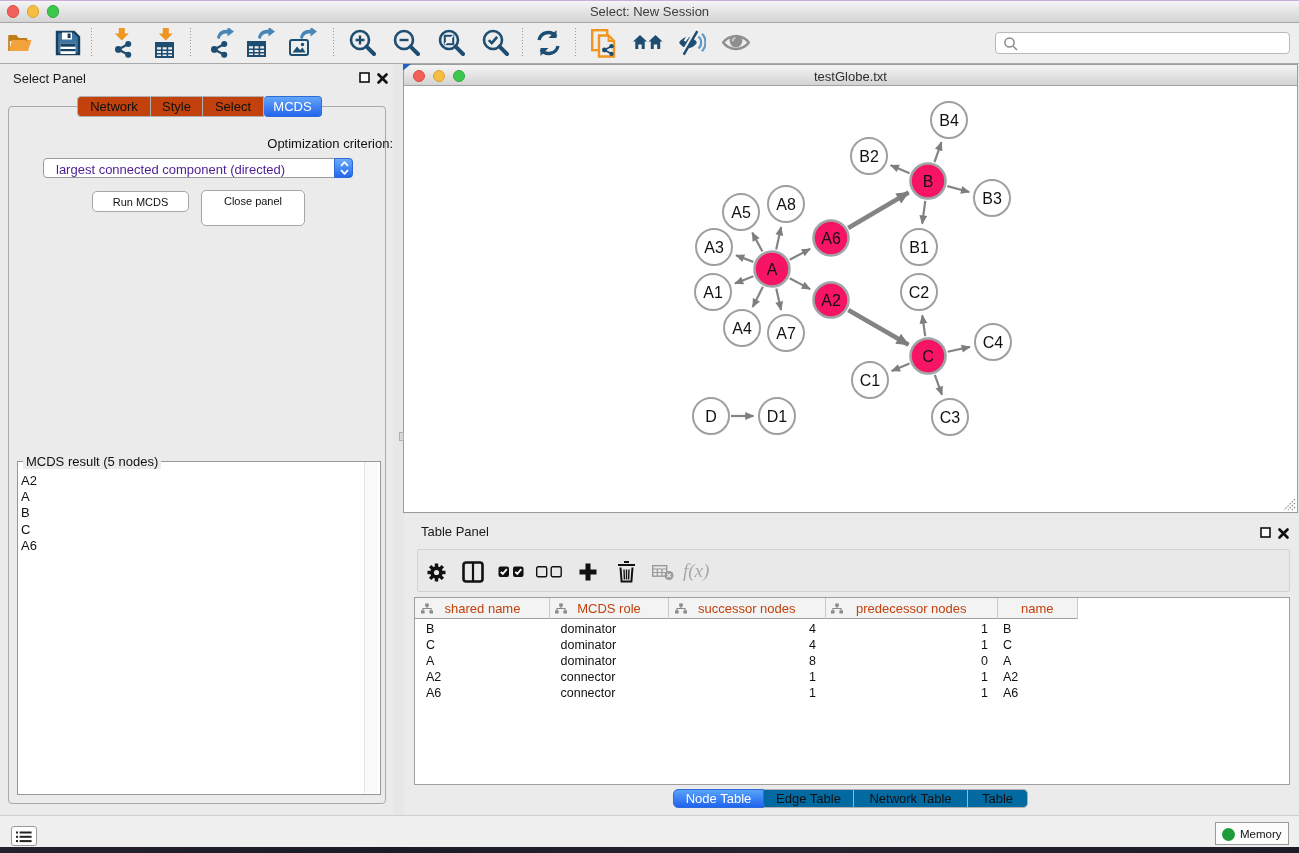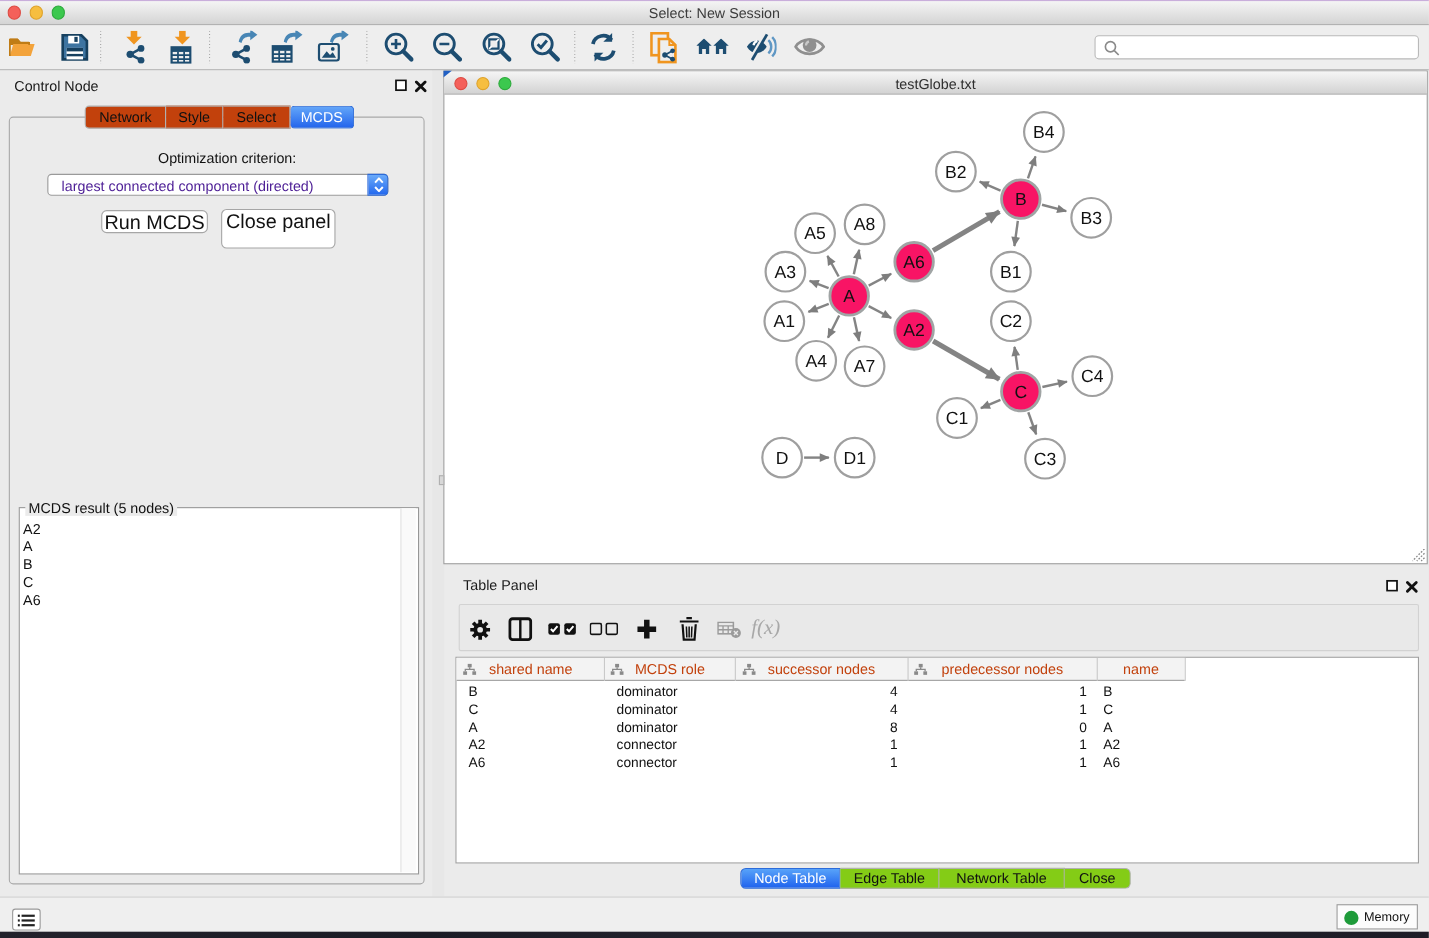--- a/index.html
+++ b/index.html
@@ -14,37 +14,37 @@
 .sep { top:28px; width:1px; height:30px; background-image:linear-gradient(#9a9a9a 34%, rgba(0,0,0,0) 0%); background-size:1px 3px; }
 .searchbox { left:995px; top:32px; width:295px; height:22px; background:#fff; border:1px solid #b9b9b9; border-radius:4px; }
 .leftpanel { left:0; top:64px; width:393px; height:751px; background:#ebebeb; }
 .panel-title { font-size:13px; color:#1a1a1a; }
 .cp-content { left:8px; top:106px; width:378px; height:698px; border:1px solid #a9a9a9; border-radius:4px; background:#ebebeb; }
 .tabgrp { top:96px; height:21px; display:flex; z-index:5; }
 .tab { height:21px; background:#c2410c; border-top:1px solid #b0b0b0; border-bottom:1px solid #b0b0b0; border-right:1px solid #b0b0b0;
   font-size:13px; color:#111; text-align:center; line-height:20px; }
 .tab.first { border-left:1px solid #b0b0b0; border-radius:4px 0 0 4px; }
 .tab.sel { background:linear-gradient(#63a6f9,#2465ec); color:#fff; border-color:#2d6bd9; border-radius:4px; }
-.btn { background:#fff; border:1px solid #a6a6a6; border-radius:5px; font-size:18px; color:#111; text-align:center; }
+.btn { background:#fff; border:1px solid #a6a6a6; border-radius:5px; font-size:11px; color:#111; text-align:center; }
 .combobox { left:43px; top:158px; width:310px; height:20px; background:#fff; border:1px solid #9a9a9a; border-radius:4px; font-size:13px; color:#4c1d95; }
 .combobtn { position:absolute; right:-1px; top:-1px; width:19px; height:20px; border-radius:0 4px 4px 0;
   background:linear-gradient(#6aabfa,#2368ee); border:1px solid #2d6bd9; }
 .fieldset { left:17px; top:461px; width:364px; height:334px; border:1px solid #979797; background:#fff; }
 .legend { left:23px; top:454px; padding:0 3px; background:#ebebeb; font-size:13px; color:#111; z-index:3; }
 .desktop { left:393px; top:64px; width:906px; height:751px; background:#e7e7e7; }
 .netwin { left:403px; top:64px; width:895px; height:449px; background:#fff; border:1px solid #9c9c9c; }
 .netbar { left:0; top:0; width:100%; height:21px; background:linear-gradient(#f5f5f5,#d3d3d3); border-bottom:1px solid #a2a2a2; }
 .tablepanel { left:404px; top:514px; width:895px; height:301px; background:#ebebeb; }
 .tp-toolbar { left:13px; top:35px; width:873px; height:43px; background:#e9e9e9; border:1px solid #d2d2d2; border-radius:2px; }
 .dtable { left:10px; top:83px; width:876px; height:188px; background:#fff; border:1px solid #9f9f9f; }
 .thead { left:0; top:0; width:662px; height:21px; background:#f3f3f3; border-bottom:1px solid #9f9f9f; }
 .hcol { position:absolute; top:0; height:21px; border-right:1px solid #c9c9c9; font-size:13px; color:#c2410c; text-align:center; line-height:21px; }
 .cell { position:absolute; font-size:12.5px; color:#111; }
 .btabs { display:flex; position:absolute; top:275px; left:269px; height:19px; z-index:4; }
-.btab { height:19px; background:#84cc16; border-top:1px solid #b0b0b0; border-bottom:1px solid #b0b0b0; border-right:1px solid #b0b0b0;
+.btab { height:19px; background:#0369a1; border-top:1px solid #b0b0b0; border-bottom:1px solid #b0b0b0; border-right:1px solid #b0b0b0;
   font-size:13px; color:#111; text-align:center; line-height:18px; }
 .statusbar { left:0; top:815px; width:1299px; height:32px; background:#efefef; border-top:1px solid #cfcfcf; }
 .darkstrip { left:0; top:847px; width:1299px; height:6px; background:linear-gradient(90deg,#23222c,#1b1b25 30%,#262430 60%,#1d1c26); }
 .icon { position:absolute; }
 </style></head>
 <body>
 
 <div class="abs purpletop"></div>
 <div class="abs titlebar"></div>
 <div class="abs light" style="left:6.5px;background:#f4605a;border:0.5px solid #dd4c44;"></div>
@@ -184,35 +184,35 @@
 <div class="abs sep" style="left:522px"></div>
 <div class="abs sep" style="left:575px"></div>
 <div class="abs searchbox">
     <svg width="16" height="16" style="position:absolute;left:7px;top:3px" viewBox="0 0 16 16">
       <circle cx="6.5" cy="6.5" r="4.6" fill="none" stroke="#8a8a8a" stroke-width="1.5"></circle>
       <path d="M10 10 L14 14" stroke="#8a8a8a" stroke-width="1.5"></path>
     </svg>
   </div>
 
 <div class="abs leftpanel"></div>
-<div class="abs panel-title" style="left:13px;top:71px;">Control Node</div>
+<div class="abs panel-title" style="left:13px;top:71px;">Select Panel</div>
 <svg class="icon" style="left:359px;top:72px" width="11" height="11" viewBox="0 0 11 11">
     <rect x="1" y="1" width="9" height="9" fill="#fff" stroke="#111" stroke-width="1.6"></rect>
   </svg>
 <svg class="icon" style="left:376.5px;top:72.5px" width="11" height="11" viewBox="0 0 11 11">
     <path d="M1.5 1.5 L9.5 9.5 M9.5 1.5 L1.5 9.5" stroke="#111" stroke-width="2.6" stroke-linecap="round"></path>
   </svg>
 <div class="abs cp-content"></div>
 <div class="abs tabgrp" style="left:77px;">
   <div class="tab first" style="width:74px;">Network</div>
   <div class="tab" style="width:52px;">Style</div>
   <div class="tab" style="width:61px;">Select</div>
   <div class="tab sel" style="width:58px;">MCDS</div>
 </div>
-<div class="abs" style="left:0;top:136px;width:393px;text-align:center;font-size:13px;color:#111;padding-left:20px;">Optimization criterion:</div>
+<div class="abs" style="left:0;top:136px;width:393px;text-align:right;font-size:13px;color:#111;padding-left:20px;">Optimization criterion:</div>
 <div class="abs combobox">
     <span style="position:absolute;left:12px;top:2.5px;">largest connected component (directed)</span>
   <div class="combobtn">
       <svg width="11" height="14" viewBox="0 0 11 14" style="position:absolute;left:3.5px;top:2px">
         <path d="M2 5 L5.5 1.2 L9 5 M2 9 L5.5 12.8 L9 9" fill="none" stroke="#fff" stroke-width="1.8" stroke-linejoin="round"></path>
       </svg>
     </div>
 </div>
 <div class="abs btn" style="left:92px;top:191px;width:97px;height:21px;line-height:20px;">Run MCDS</div>
 <div class="abs btn" style="left:201px;top:190px;width:104px;height:36px;line-height:20px;">Close panel</div>
@@ -436,21 +436,21 @@
 <div class="cell" style="left:11px;top:88px;">A6</div>
 <div class="cell" style="left:145.5px;top:88px;">connector</div>
 <div class="cell" style="left:254px;top:88px;width:147px;text-align:right;">1</div>
 <div class="cell" style="left:410px;top:88px;width:163px;text-align:right;">1</div>
 <div class="cell" style="left:588px;top:88px;">A6</div>
   </div>
   <div class="btabs">
     <div class="btab" style="width:91px;background:linear-gradient(#58a3f9,#2063ee);color:#fff;border-color:#2d6bd9;border-radius:5px 0 0 5px;border-left:1px solid #2d6bd9;">Node Table</div>
     <div class="btab" style="width:90px;">Edge Table</div>
     <div class="btab" style="width:114px;">Network Table</div>
-    <div class="btab" style="width:60px;border-radius:0 5px 5px 0;">Close</div>
+    <div class="btab" style="width:60px;border-radius:0 5px 5px 0;">Table</div>
   </div>
 </div>
 
 <div class="abs statusbar"></div>
 <div class="abs" style="left:11px;top:826px;width:26px;height:20px;background:#fff;border:1px solid #9a9a9a;border-radius:3px;">
 <svg width="16" height="12" viewBox="0 0 16 12" style="position:absolute;left:4px;top:3.5px">
       <g fill="#222">
         <rect x="0" y="0.5" width="2" height="2"></rect>
         <rect x="0" y="4.8" width="2" height="2"></rect>
         <rect x="0" y="9.1" width="2" height="2"></rect>

